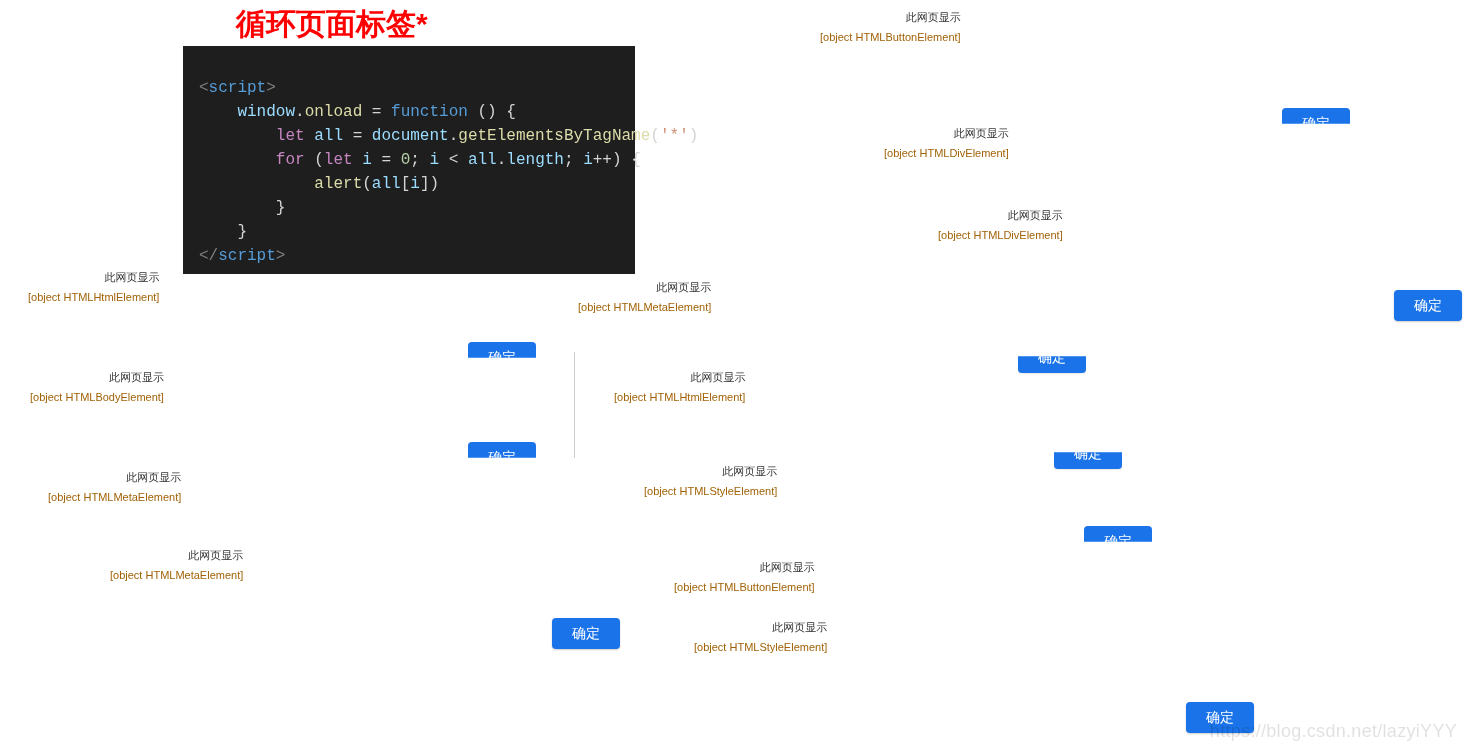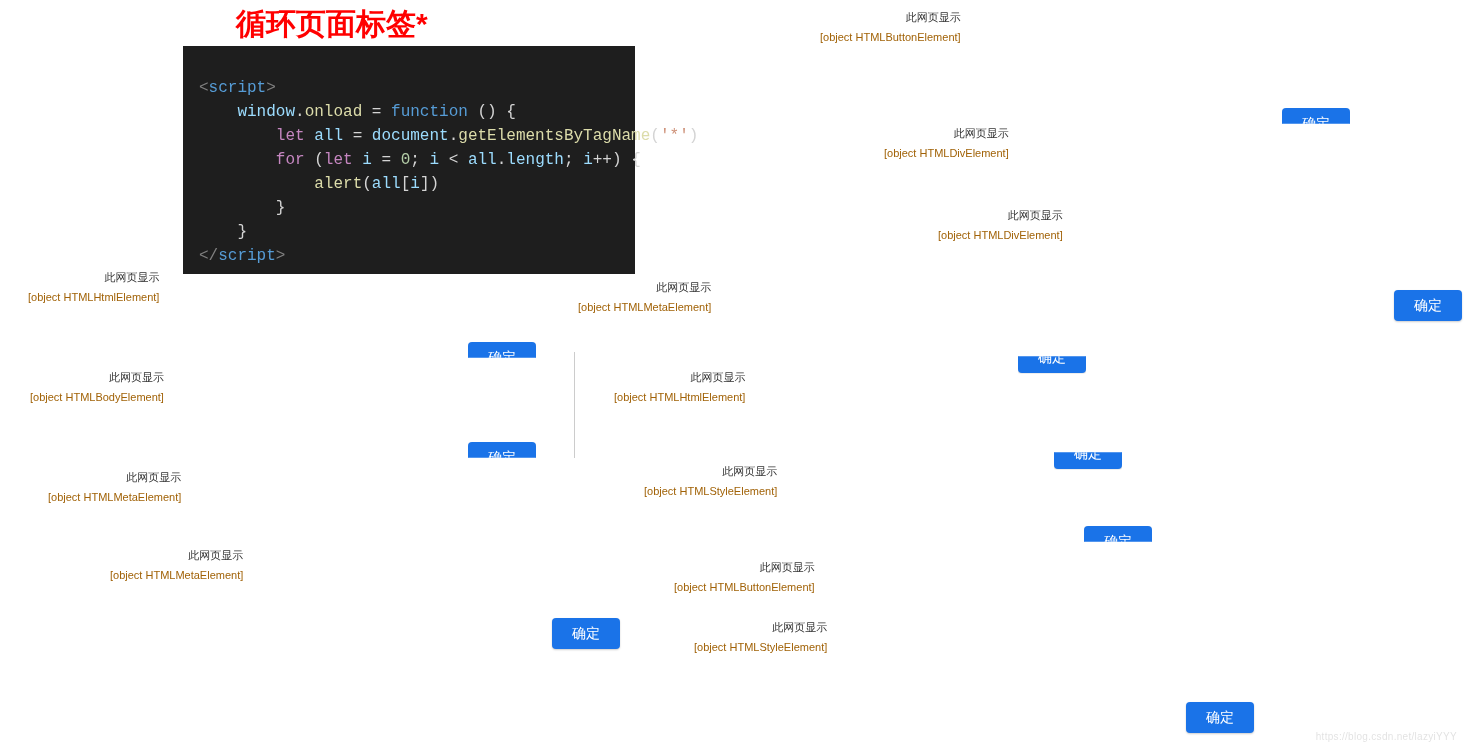--- a/index.html
+++ b/index.html
@@ -66,21 +66,21 @@
     clip-path: inset(0 0 50% 0);
   }
   .btn-partial-top {
     clip-path: inset(45% 0 0 0);
   }
   .watermark {
     position: absolute;
     right: 10px;
     bottom: 6px;
     color: rgba(0,0,0,0.12);
-    font-size: 10px;
+    font-size: 18px;
     letter-spacing: 0.3px;
   }
   .vline {
     position: absolute;
     width: 1px;
     background: #ccc;
   }
 </style>
 </head>
 <body>

